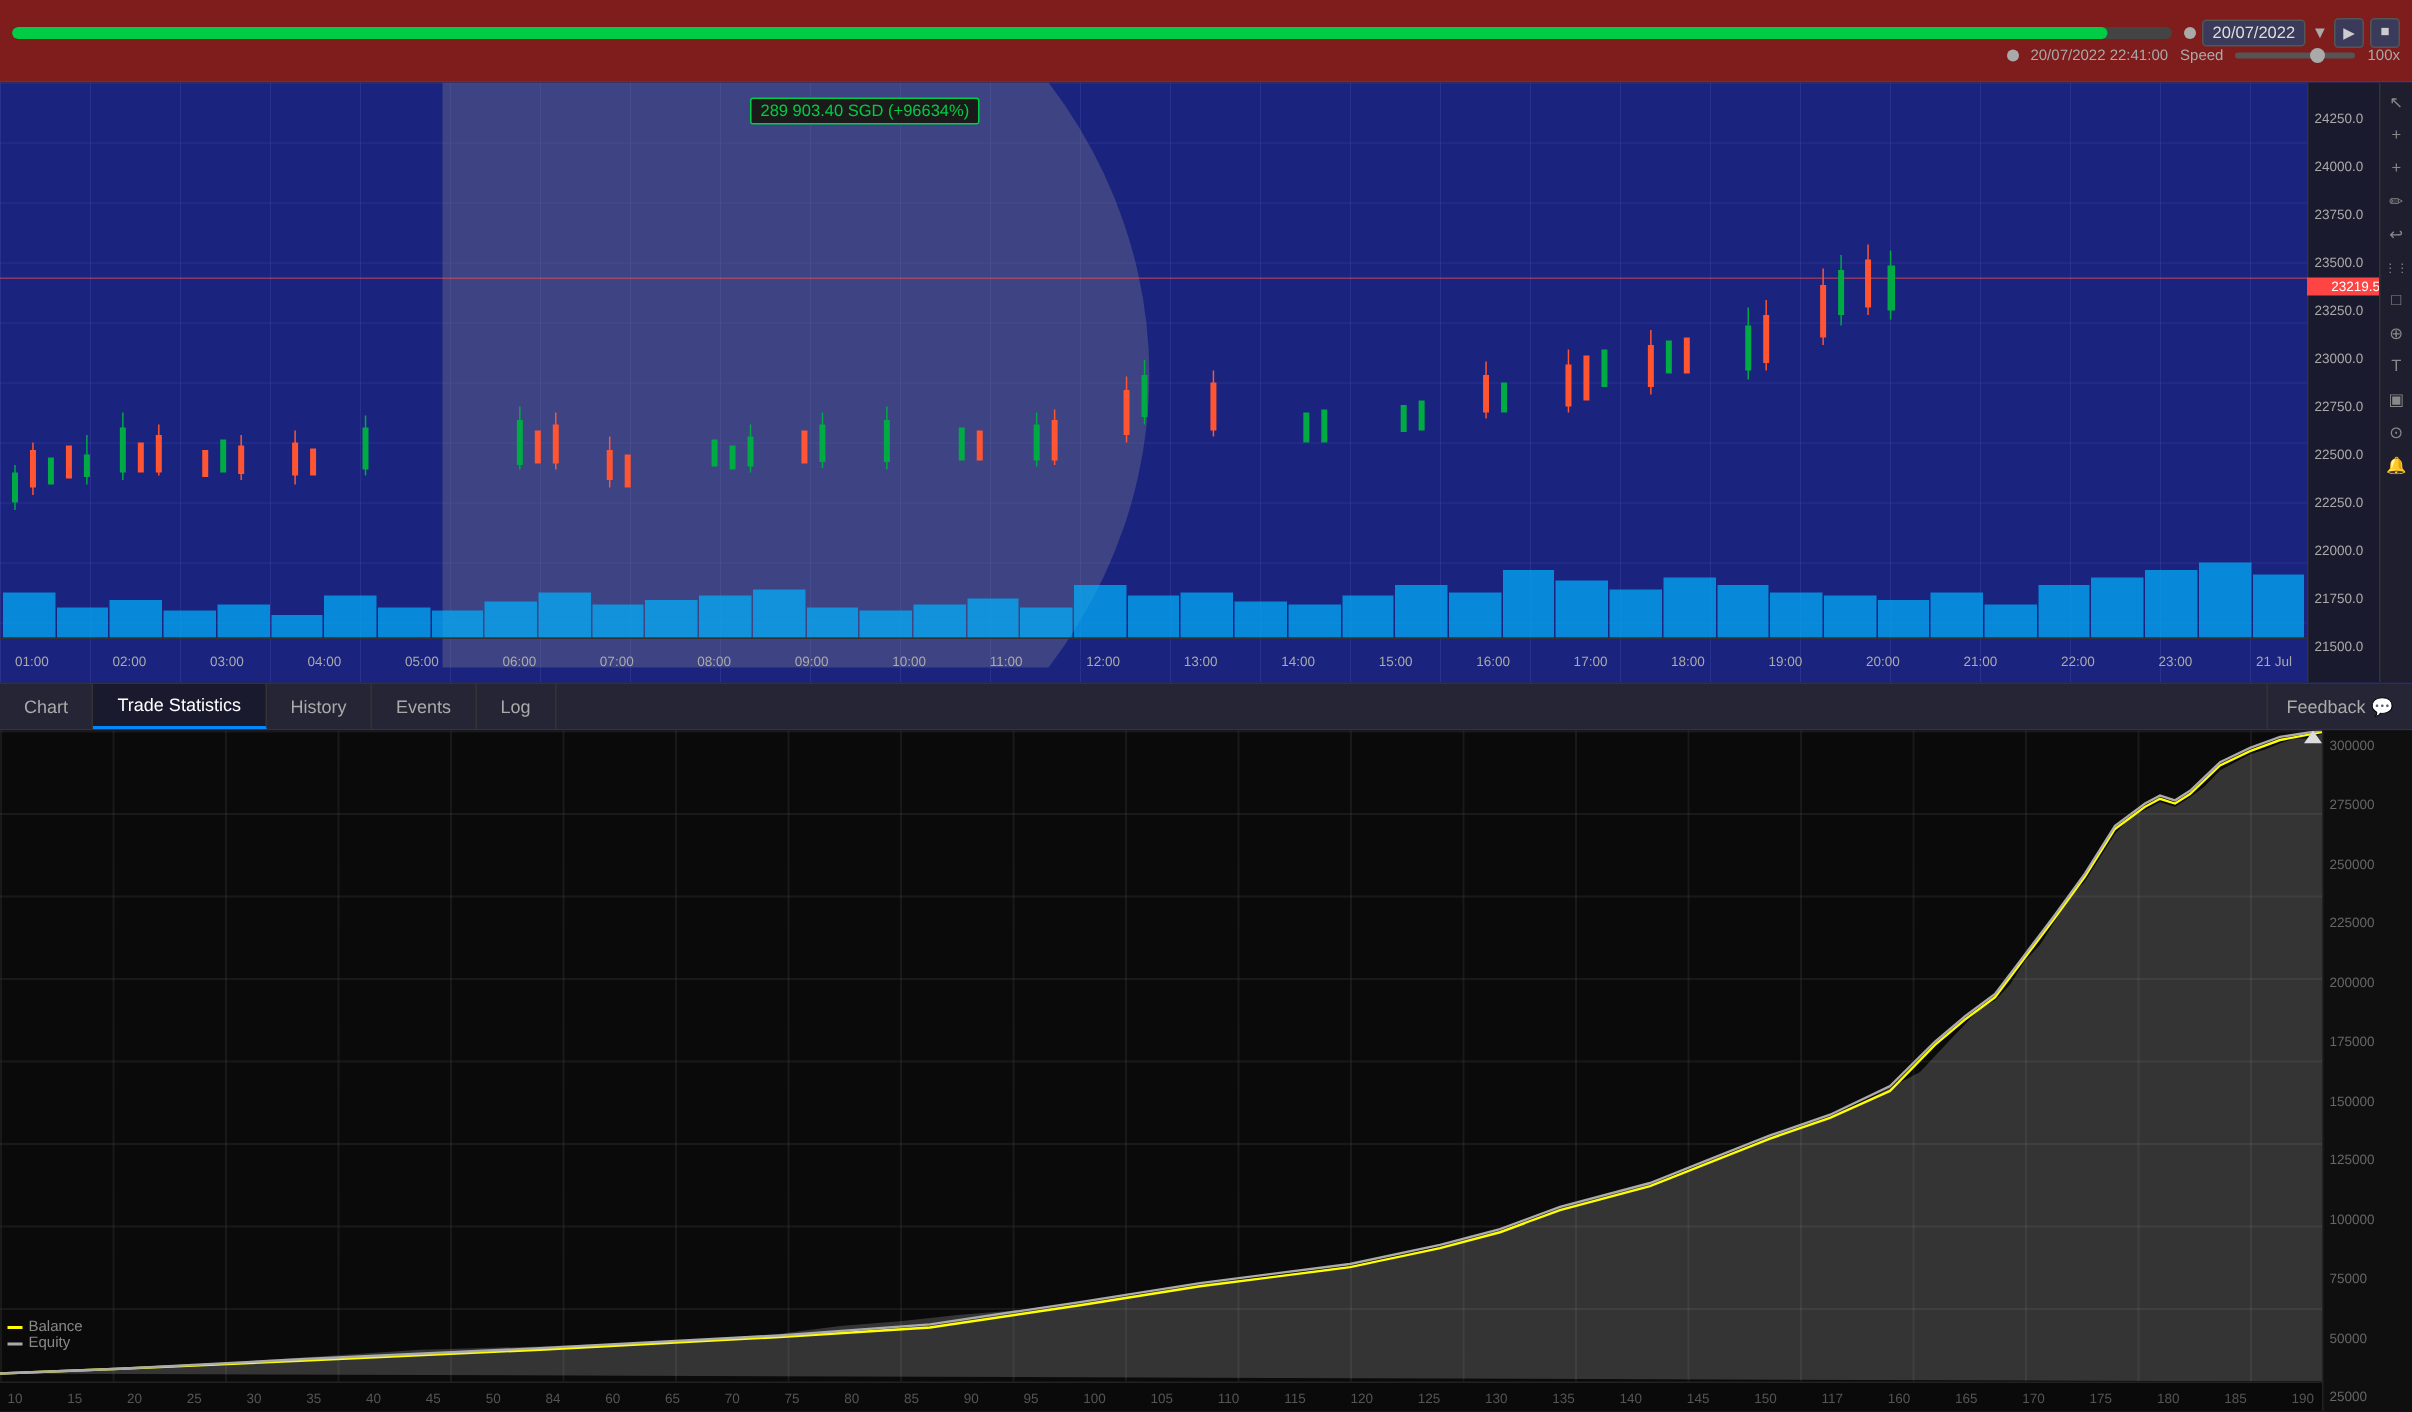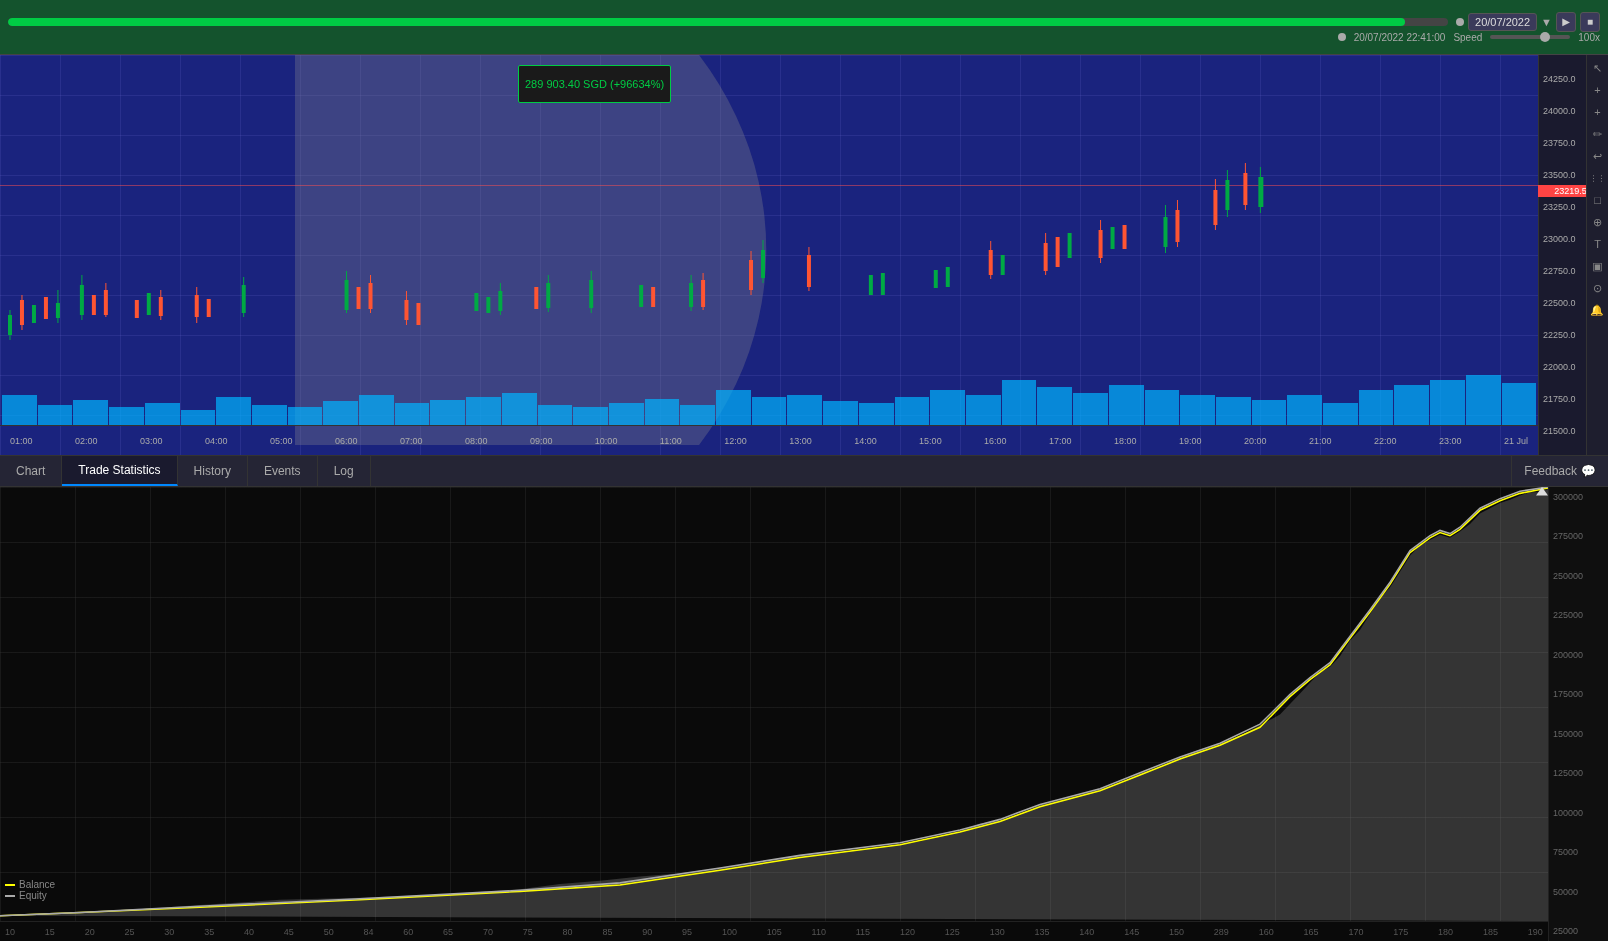--- a/index.html
+++ b/index.html
@@ -2,21 +2,21 @@
 <html><head>
   <meta charset="utf-8">
   <style>
     * { margin: 0; padding: 0; box-sizing: border-box; }
     body { width: 1608px; height: 941px; background: #1a1a2e; overflow: hidden; font-family: Arial, sans-serif; font-size: 11px; color: #ccc; }
 
     
     #top-bar {
       width: 100%;
       height: 55px;
-      background: #14532d;
+      background: #7f1d1d;
       border-bottom: 1px solid #444;
       display: flex;
       align-items: center;
       padding: 4px 8px;
       flex-direction: column;
       justify-content: center;
       gap: 0;
     }
     #progress-row {
       width: 100%;
@@ -123,25 +123,24 @@
       clip-path: ellipse(55% 90% at 10% 50%);
     }
 
     
     #price-label {
       position: absolute;
       top: 10px;
       left: 500px;
       background: #1a1a1a;
       border: 1px solid #00cc44;
-      padding: 12px 6px;
+      padding: 2px 6px;
       font-size: 11px;
       color: #00cc44;
       border-radius: 2px;
-      margin-left: 18px;
     }
 
     
     #red-line {
       position: absolute;
       top: 130px;
       left: 0;
       width: calc(100% - 70px);
       height: 1px;
       background: rgba(255,80,80,0.5);
@@ -683,21 +682,21 @@
     <span>105</span>
     <span>110</span>
     <span>115</span>
     <span>120</span>
     <span>125</span>
     <span>130</span>
     <span>135</span>
     <span>140</span>
     <span>145</span>
     <span>150</span>
-    <span>289</span>
+    <span>117</span>
     <span>160</span>
     <span>165</span>
     <span>170</span>
     <span>175</span>
     <span>180</span>
     <span>185</span>
     <span>190</span>
   </div>
 
   <div id="legend">

